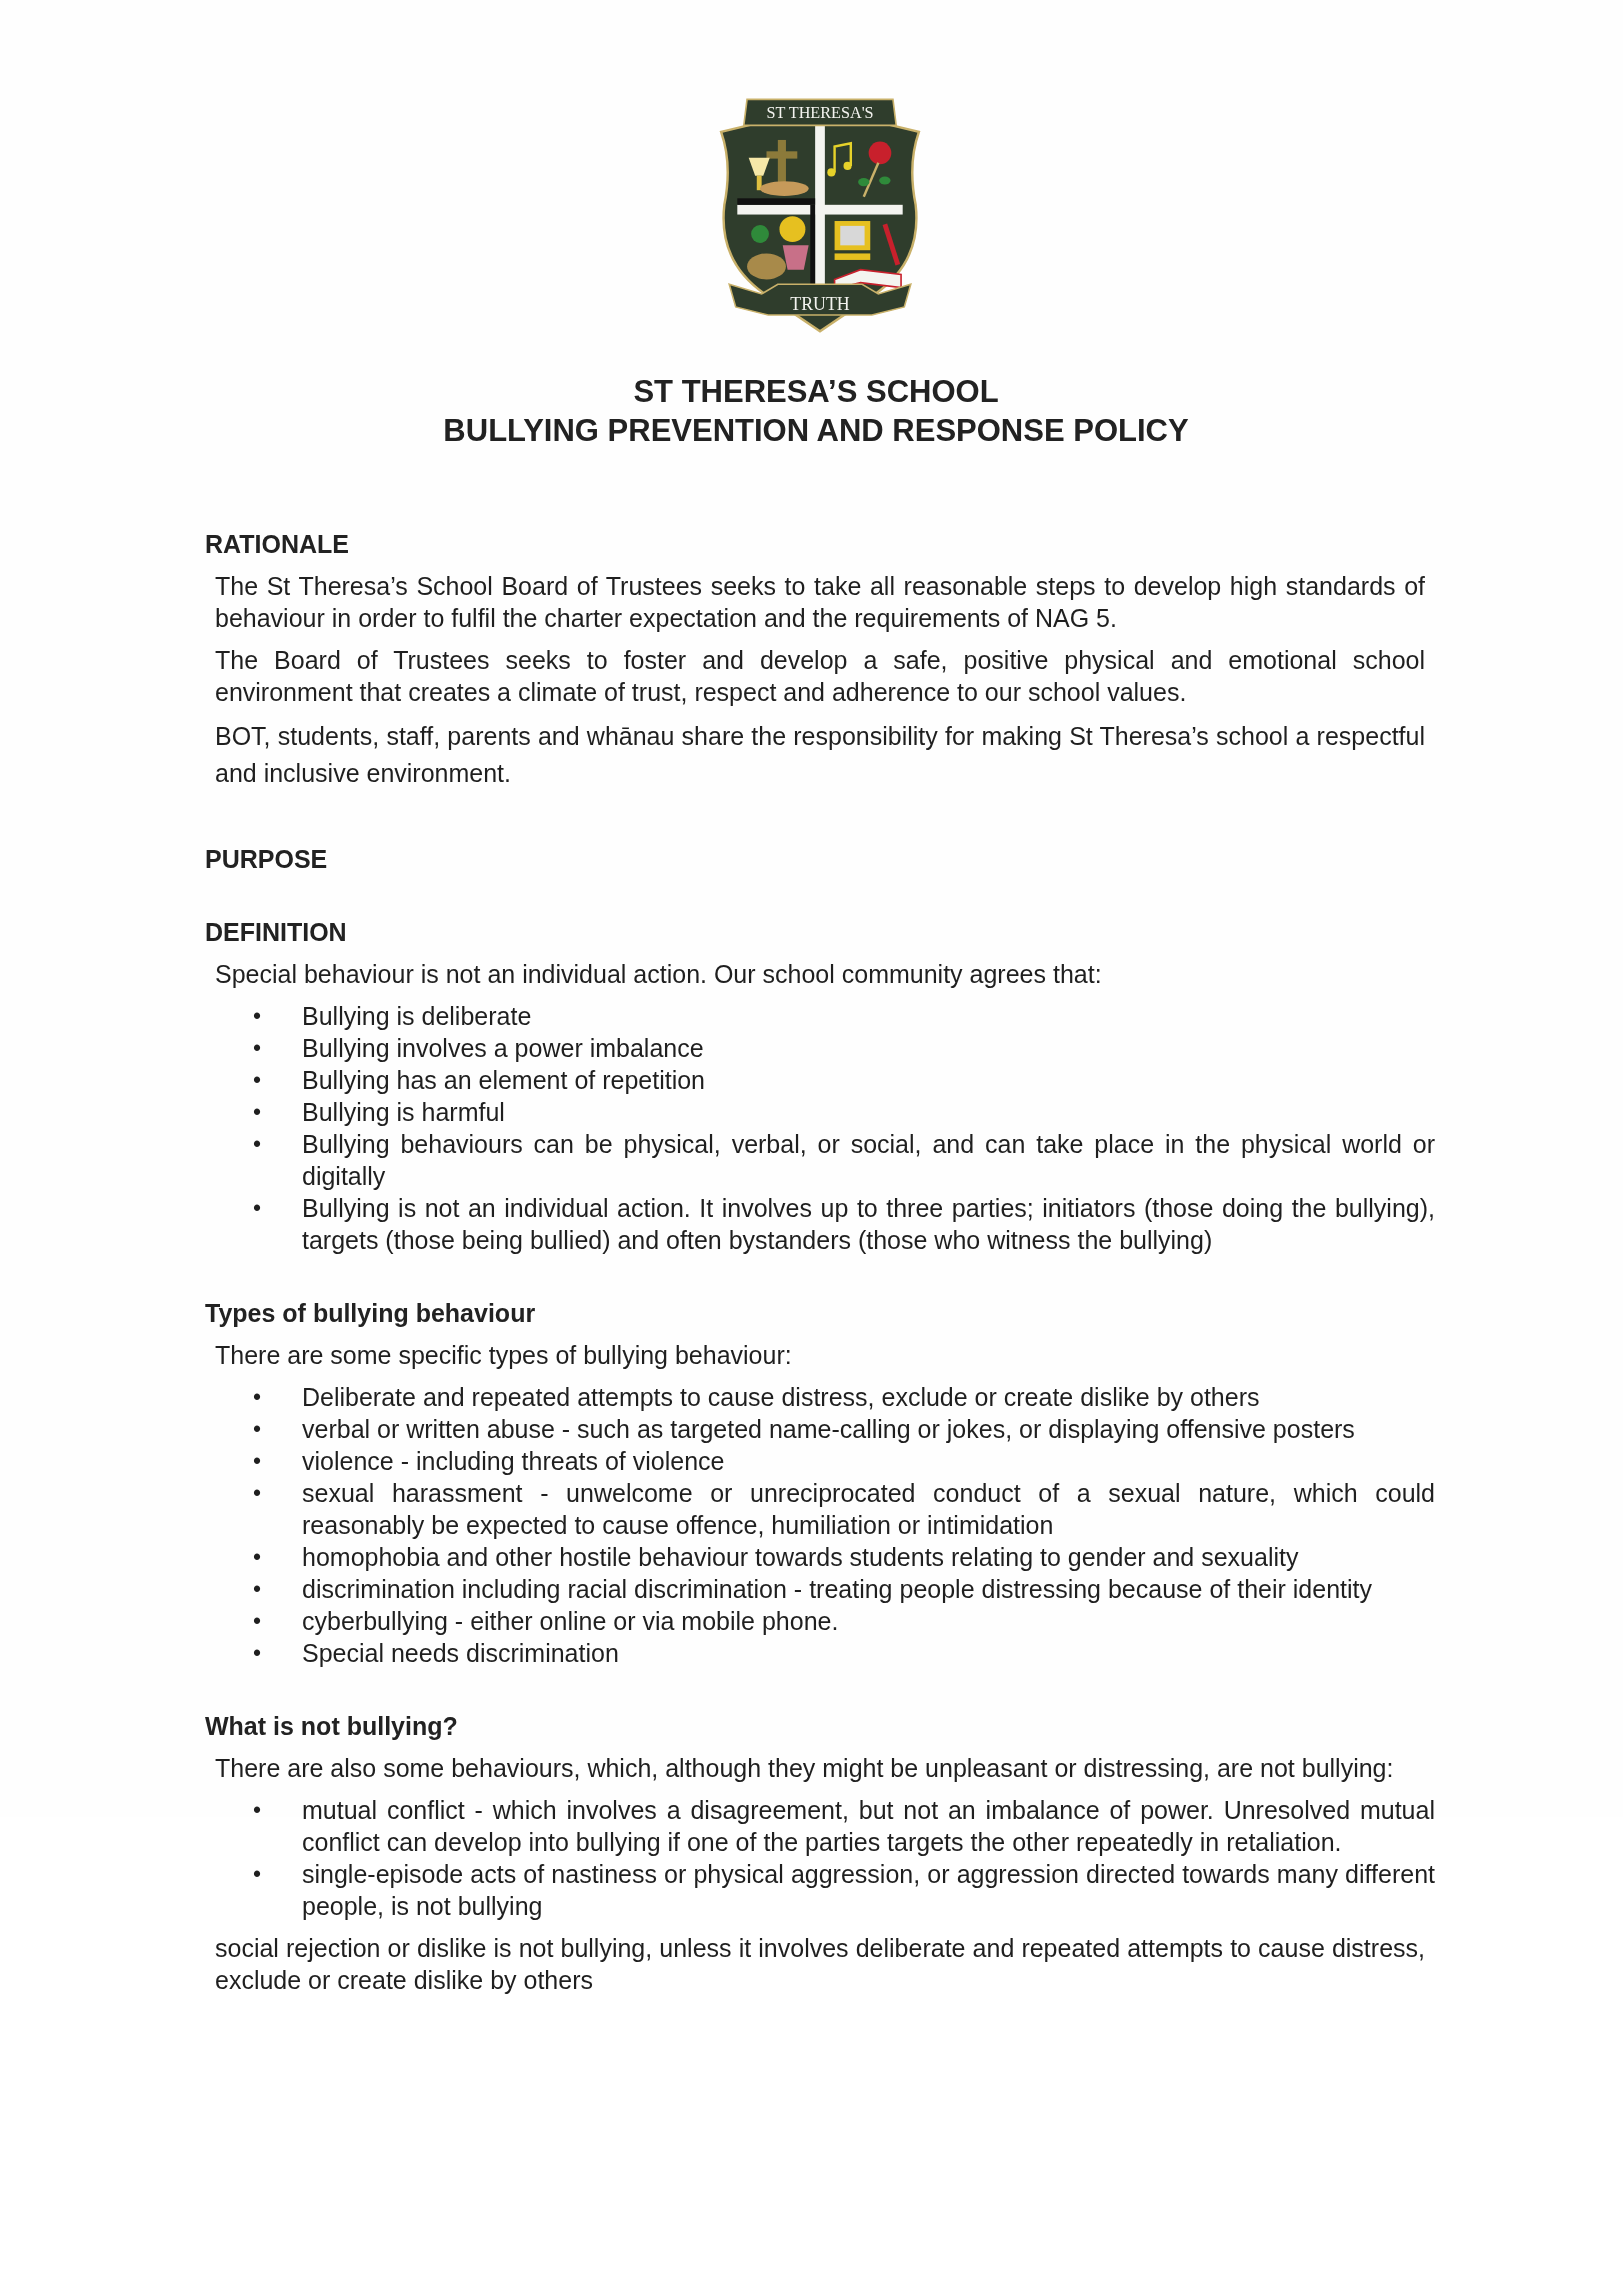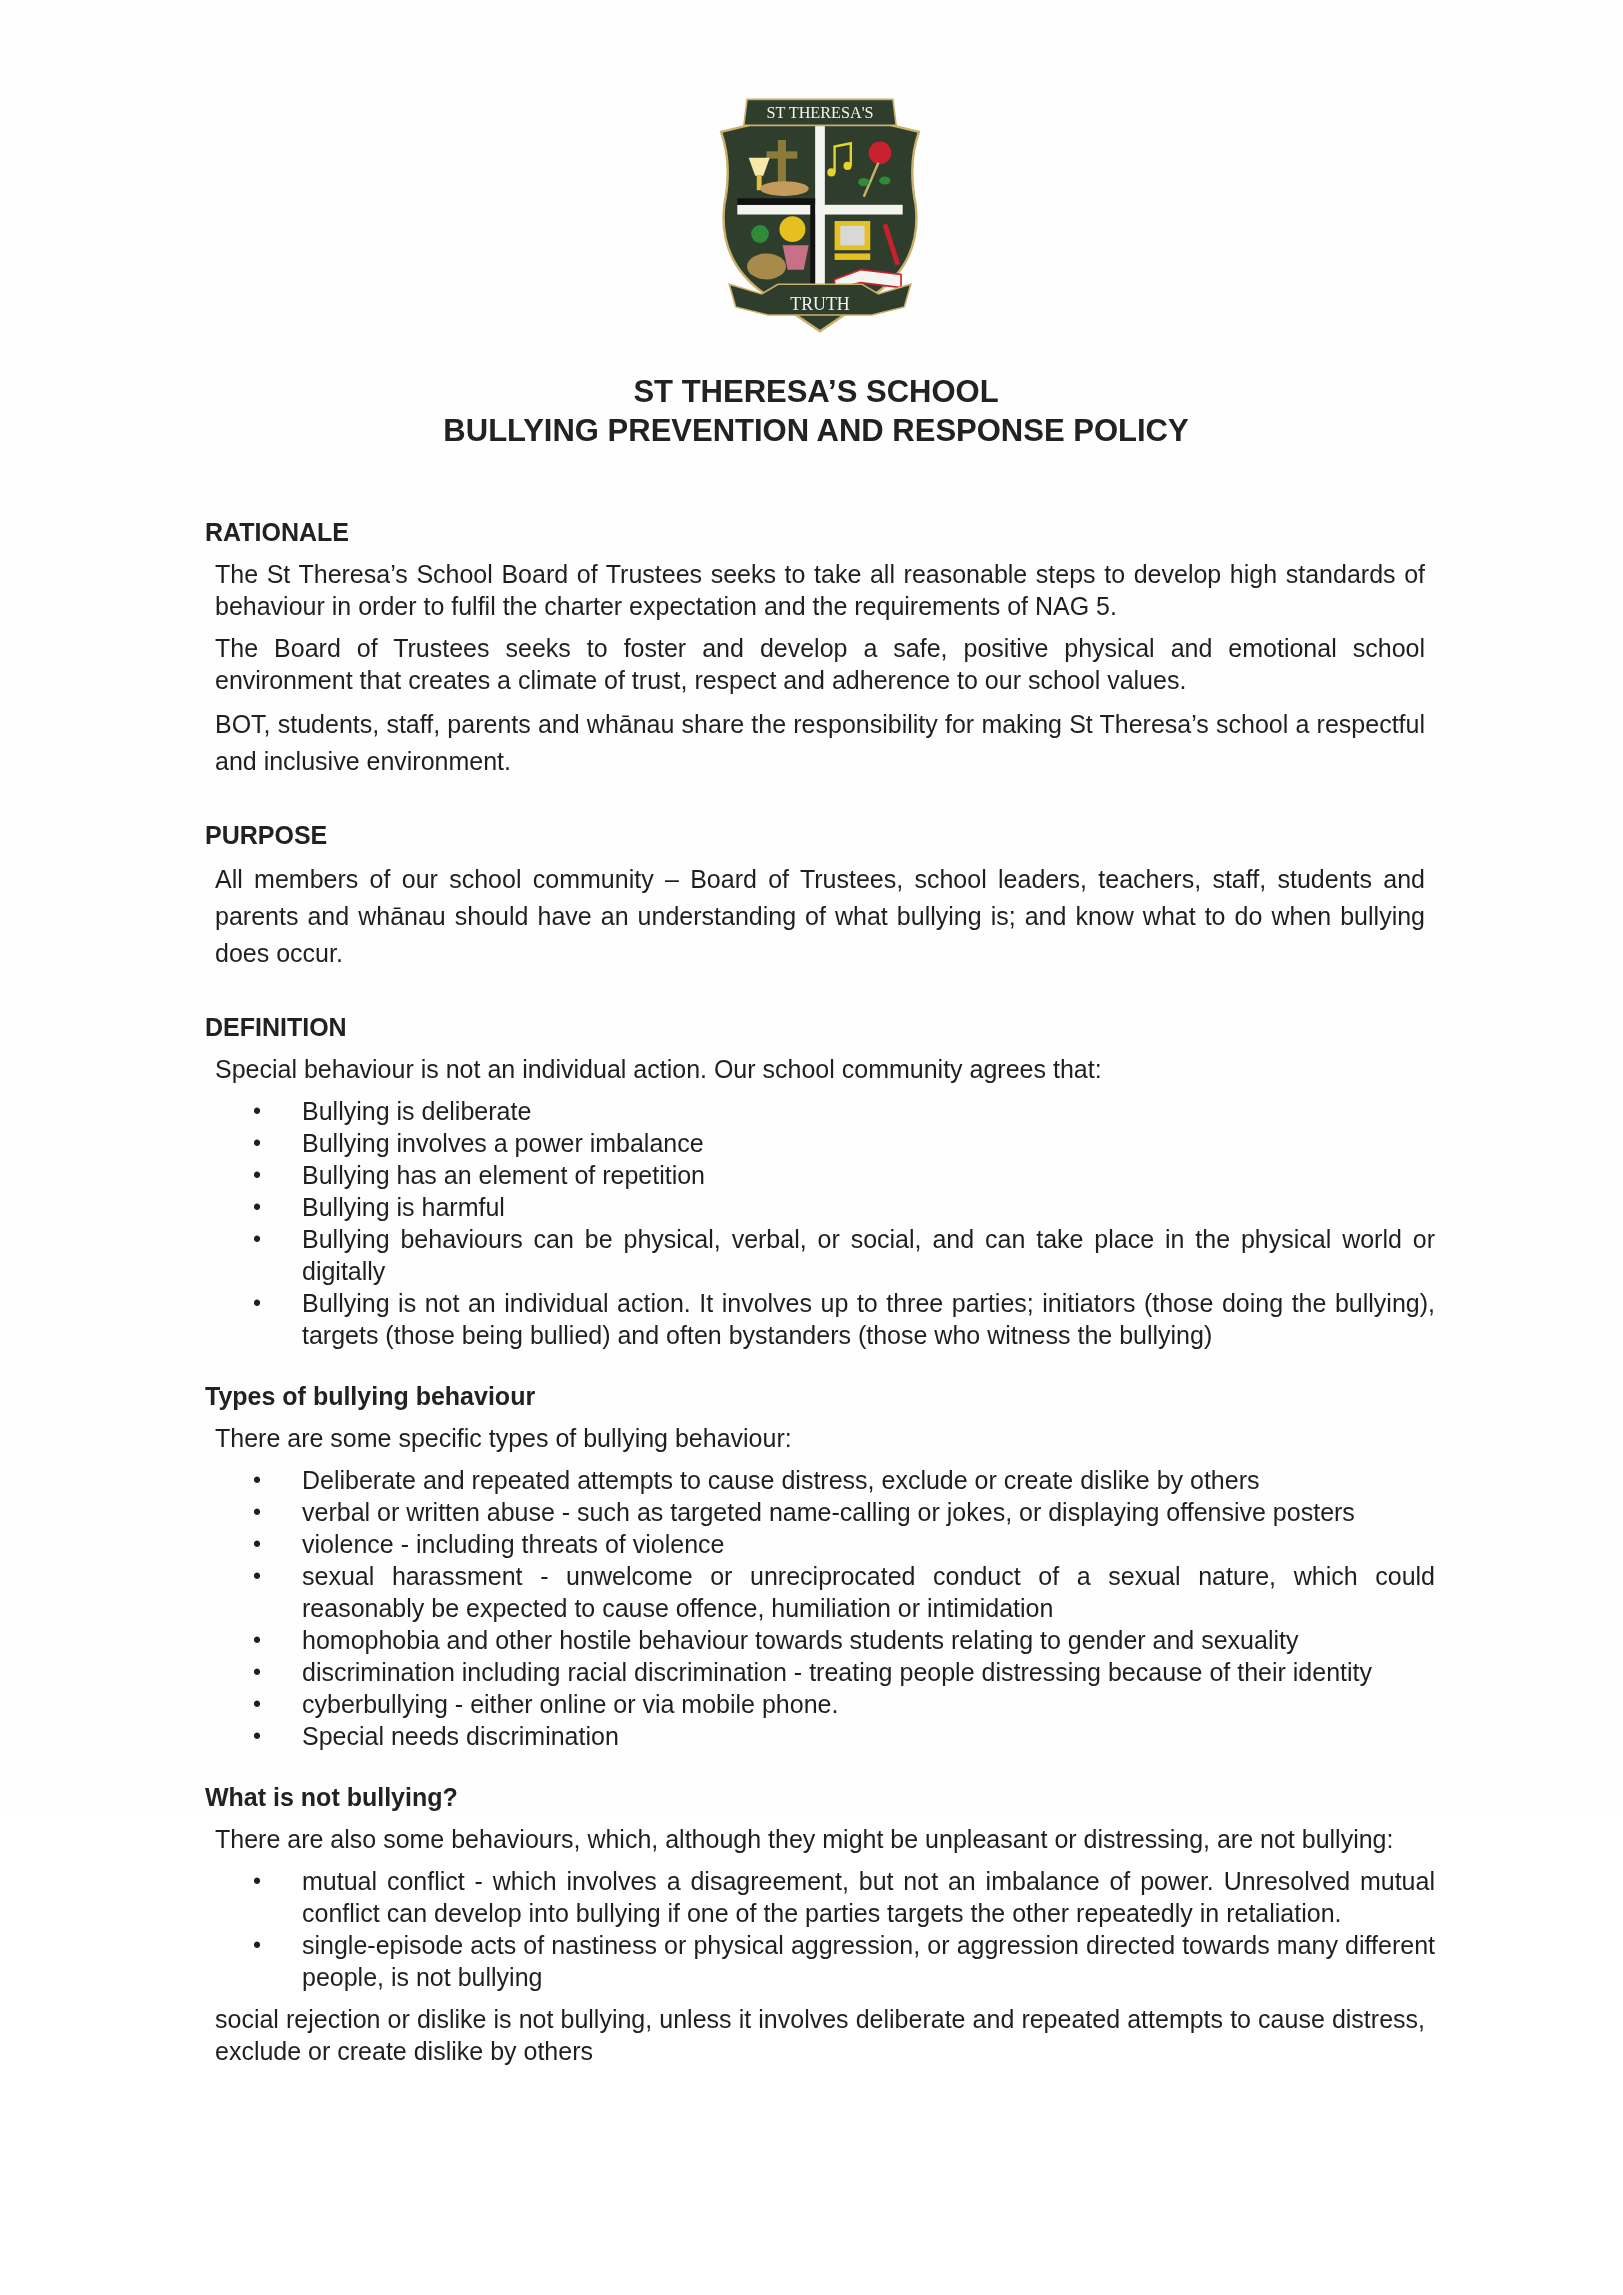--- a/index.html
+++ b/index.html
@@ -6,21 +6,21 @@
     body { width: 1623px; height: 2295px; position: relative; overflow: hidden;
            font-family: "Liberation Sans", sans-serif; color: #1c1c1c; }
     .page { position: absolute; left: 0; top: 0; width: 1623px; height: 1817px; background: #fefefe; }
 
     .crest { position: absolute; left: 713px; top: 75px; width: 214px; height: 258px; }
 
     .title-block { position: absolute; left: 0; top: 372px; width: 1632px; text-align: center; }
     .title-line { font-weight: bold; font-size: 31px; line-height: 39px; letter-spacing: 0px; color: #222; }
 
     .content { position: absolute; left: 205px; top: 516px; width: 1230px; font-size: 25px; line-height: 32px; color: #1f1f1f; }
-    .sec-head { font-weight: bold; font-size: 25px; line-height: 32px; color: #222; }
+    .sec-head { font-weight: bold; font-size: 25px; line-height: 32px; color: #222; margin-top: 12px; }
     .sec-head.minor { font-size: 25px; }
     p { margin: 10px; text-align: justify; }
     .p-loose { line-height: 37px; }
     .gap { height: 29px; }
     ul { list-style: none; margin: 0; padding: 0 0 0 97px; }
     li { position: relative; margin: 0; text-align: justify; line-height: 32px; }
     li .bullet { position: absolute; left: -49px; top: 0; font-size: 23px; }
   </style>
 </head>
 <body>
@@ -79,21 +79,20 @@
       <div class="sec-head">RATIONALE</div>
       <p>The St Theresa’s School Board of Trustees seeks to take all reasonable steps to develop high standards of behaviour in order to fulfil the charter expectation and the requirements of NAG 5.</p>
       <p>The Board of Trustees seeks to foster and develop a safe, positive physical and emotional school environment that creates a climate of trust, respect and adherence to our school values.</p>
       <p class="p-loose">BOT, students, staff, parents and whānau share the responsibility for making St Theresa’s school a respectful and inclusive environment.</p>
     </section>
 
     <div class="gap"></div>
 
     <section>
       <div class="sec-head">PURPOSE</div>
-      <p class="p-loose">All members of our school community – Board of Trustees, school leaders, teachers, staff, students and parents and whānau should have an understanding of what bullying is; and know what to do when bullying does occur.</p>
     </section>
 
     <div class="gap"></div>
 
     <section>
       <div class="sec-head">DEFINITION</div>
       <p>Special behaviour is not an individual action. Our school community agrees that:</p>
       <ul>
         <li><span class="bullet">•</span><span>Bullying is deliberate</span></li>
         <li><span class="bullet">•</span><span>Bullying involves a power imbalance</span></li>

